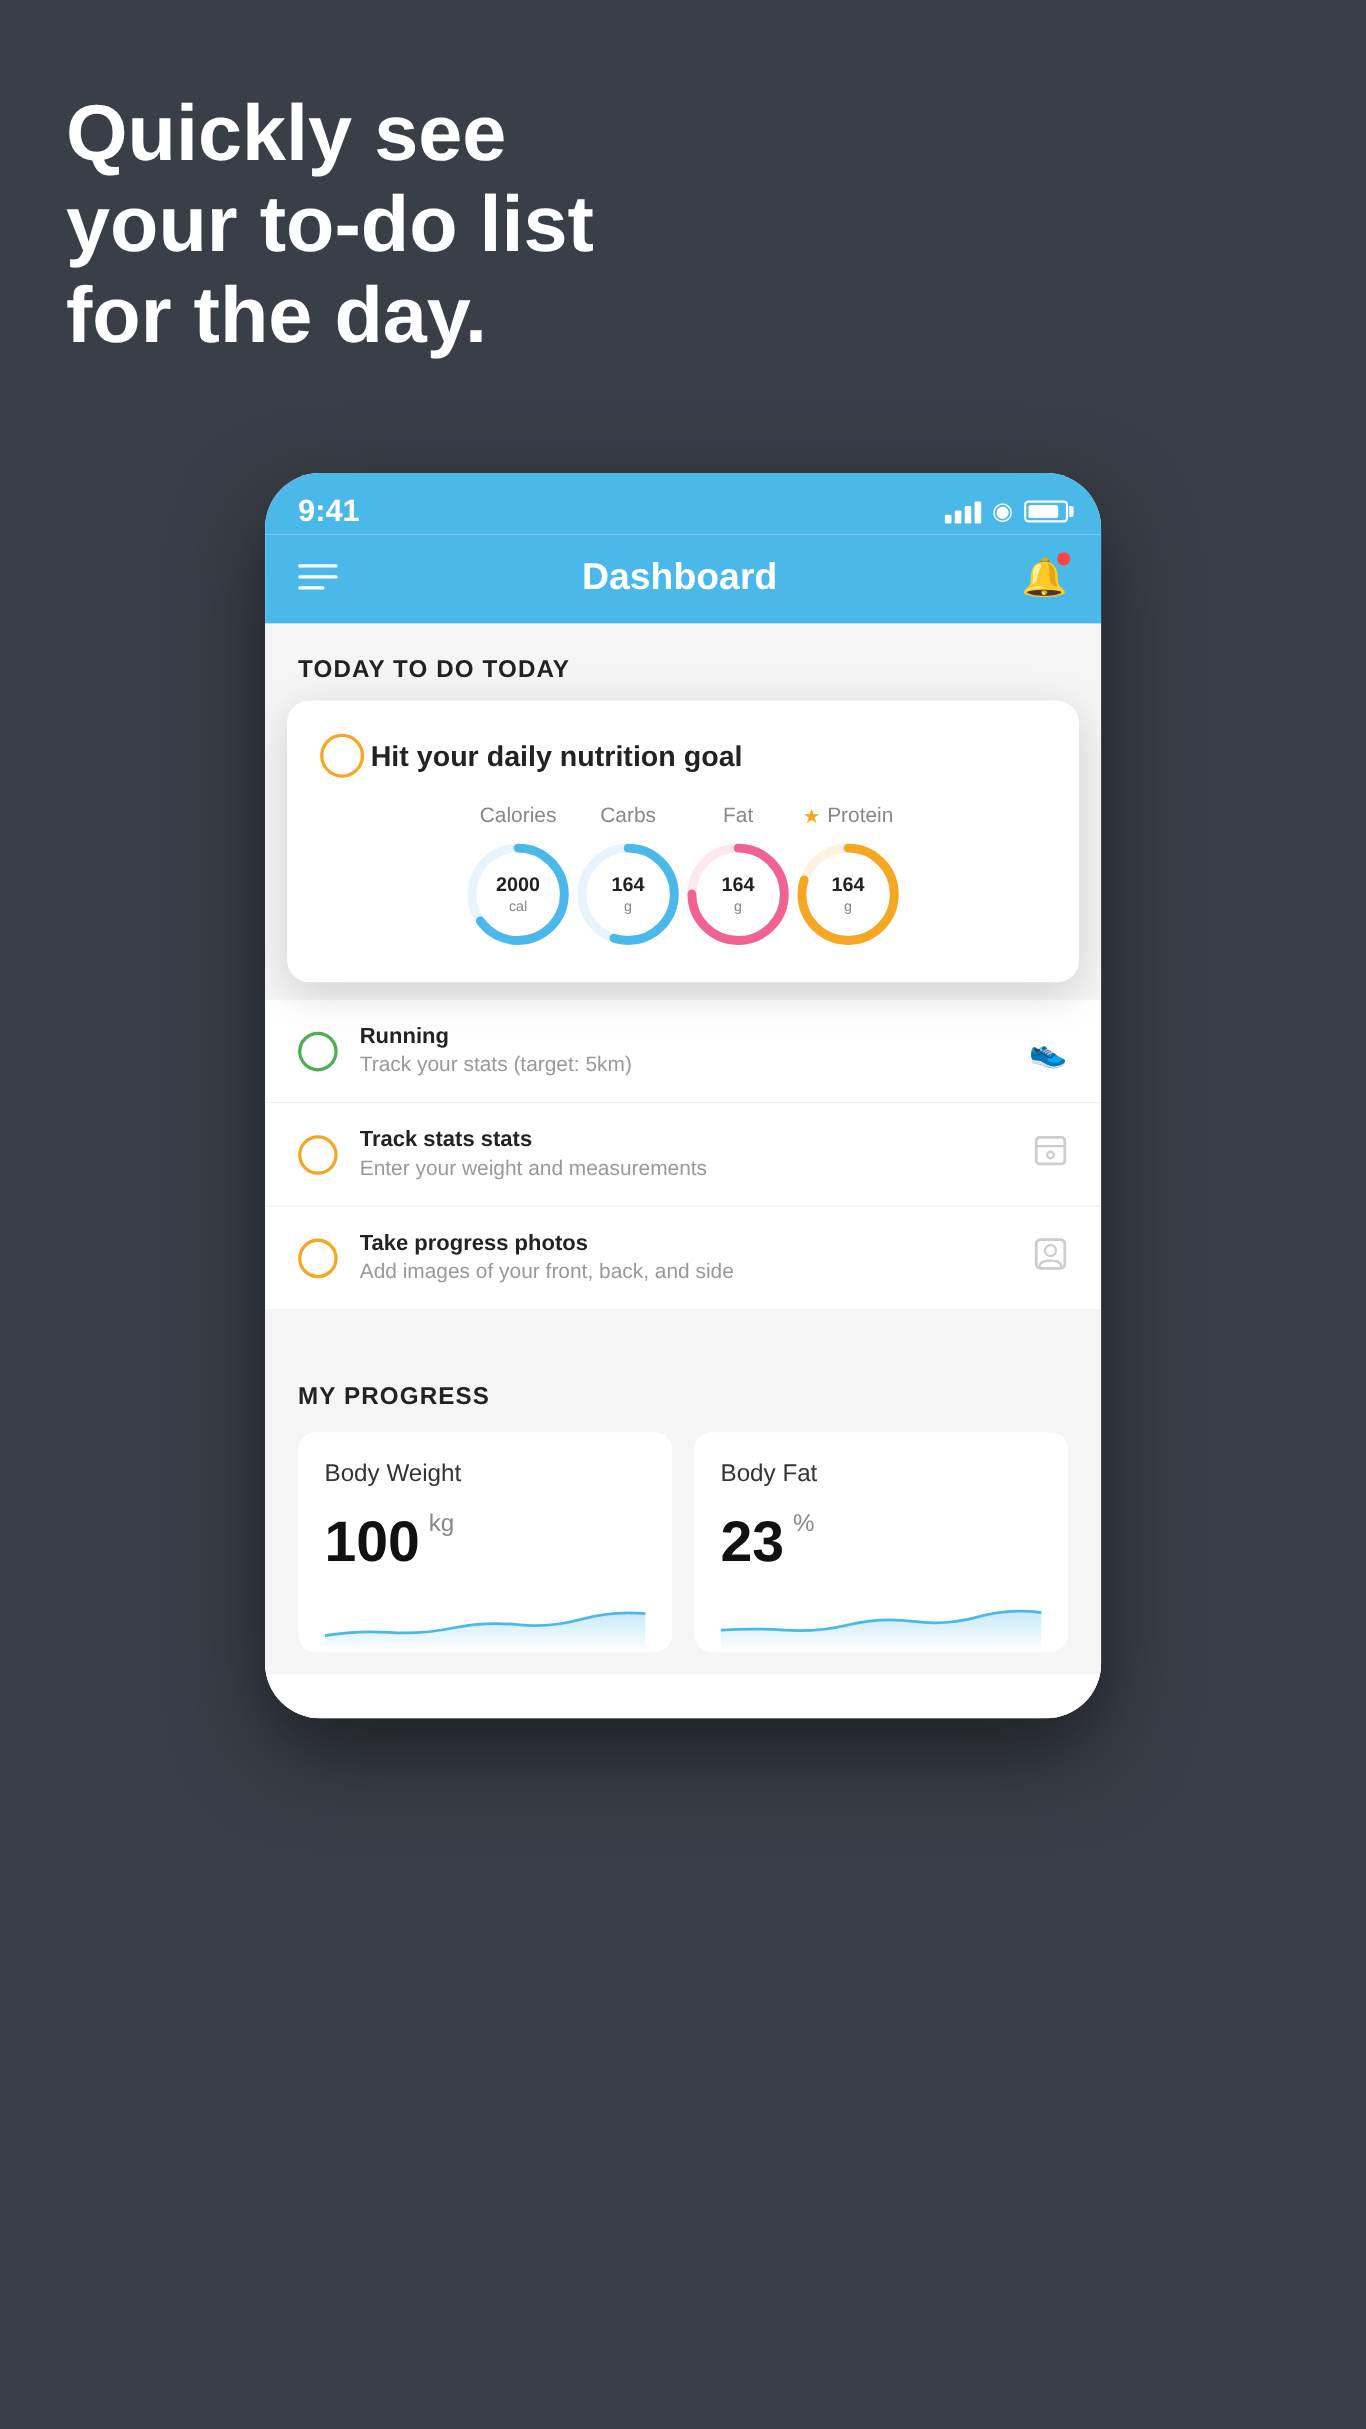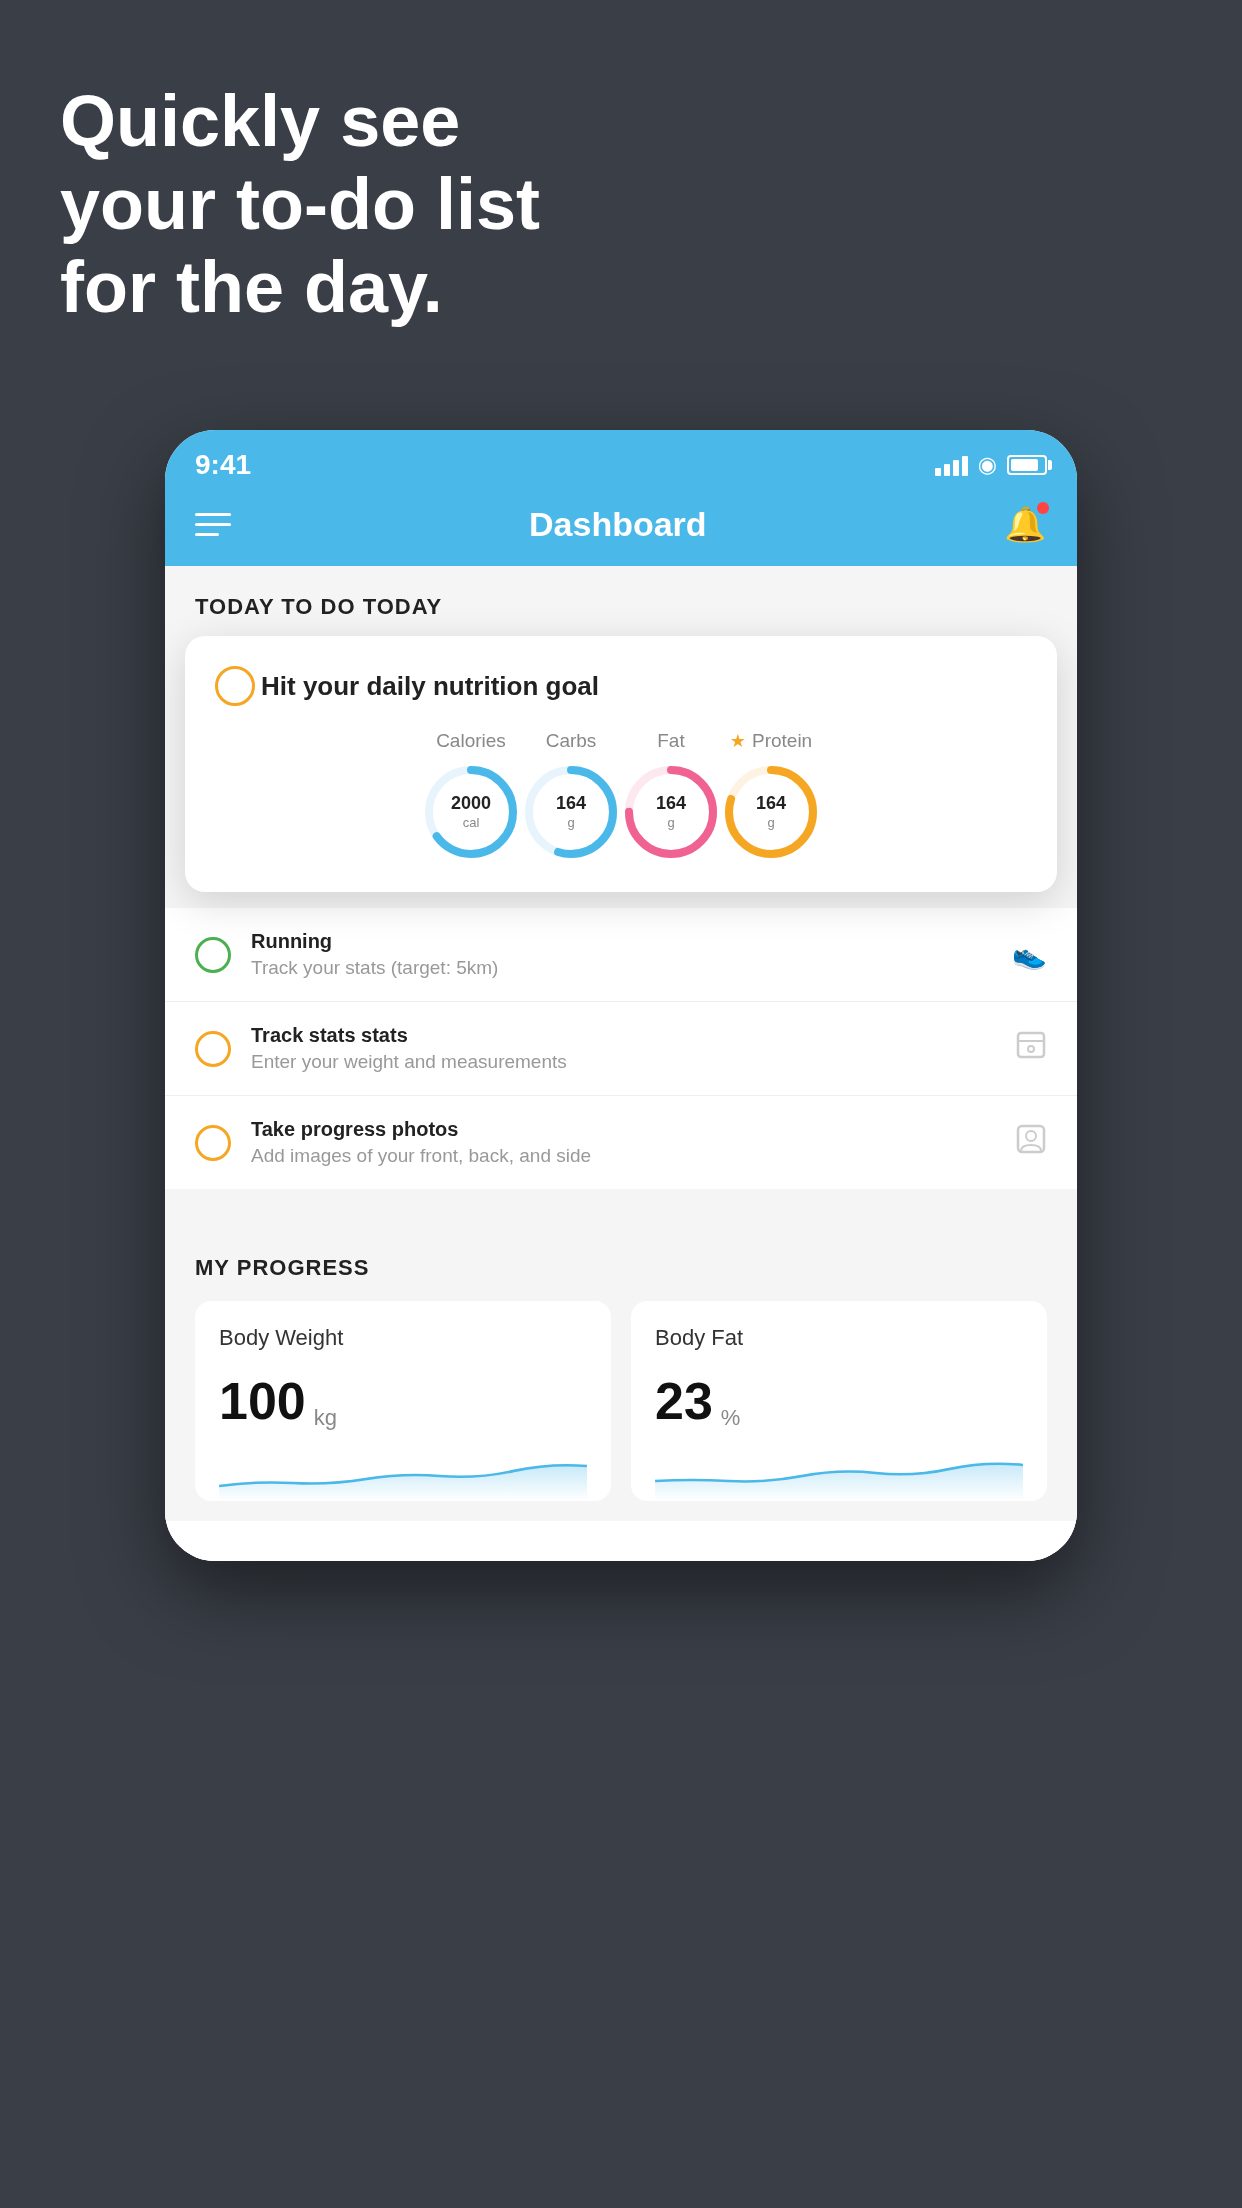--- a/index.html
+++ b/index.html
@@ -25,21 +25,21 @@
       line-height: 1.15;
       z-index: 1;
     }
 
     
     .phone-container {
       position: absolute;
       top: 430px;
       left: 50%;
       transform: translateX(-50%);
-      width: 912px;
+      width: 760px;
       background: #ffffff;
       border-radius: 50px;
       overflow: hidden;
       box-shadow: 0 30px 80px rgba(0,0,0,0.5);
       z-index: 2;
     }
 
     
     .status-bar {
       background: #4ab8e8;
@@ -355,21 +355,21 @@
 
     .progress-card-title {
       font-size: 22px;
       color: #333333;
       font-weight: 500;
       margin-bottom: 20px;
     }
 
     .progress-value {
       display: flex;
-      align-items: flex-end;
+      align-items: flex-start;
       gap: 8px;
       margin-bottom: 20px;
     }
 
     .progress-number {
       font-size: 52px;
       font-weight: 800;
       color: #111111;
     }
 

